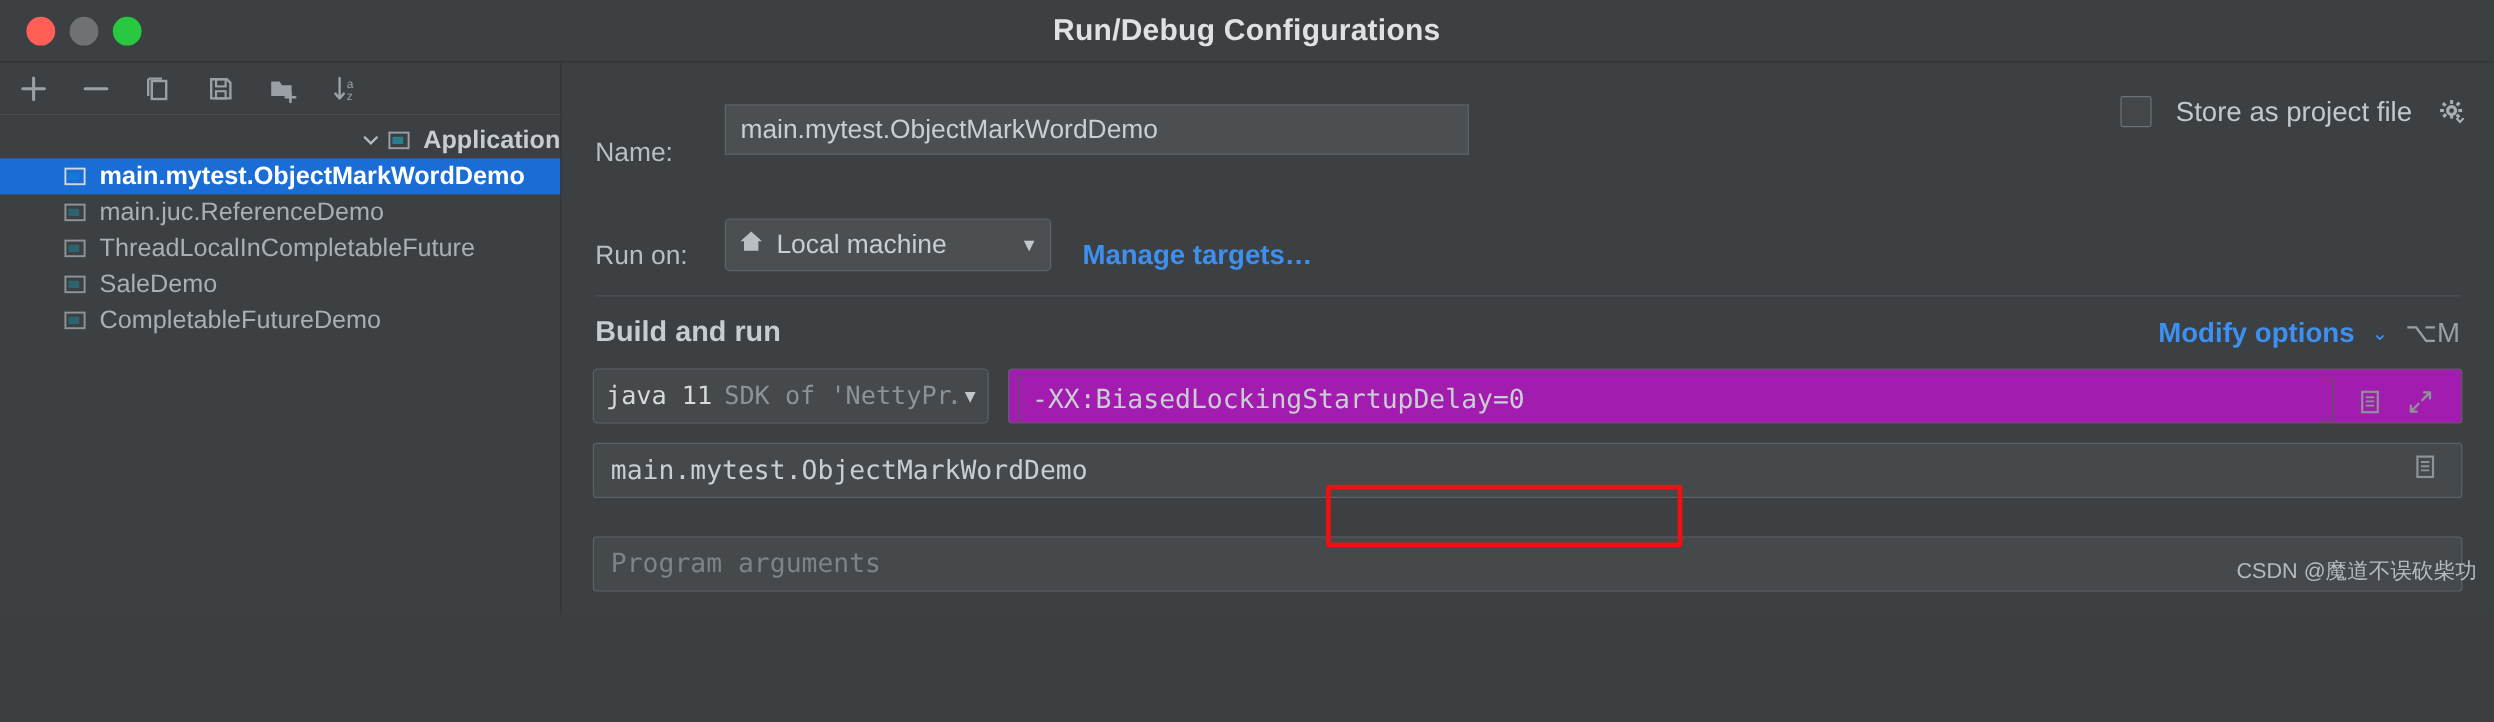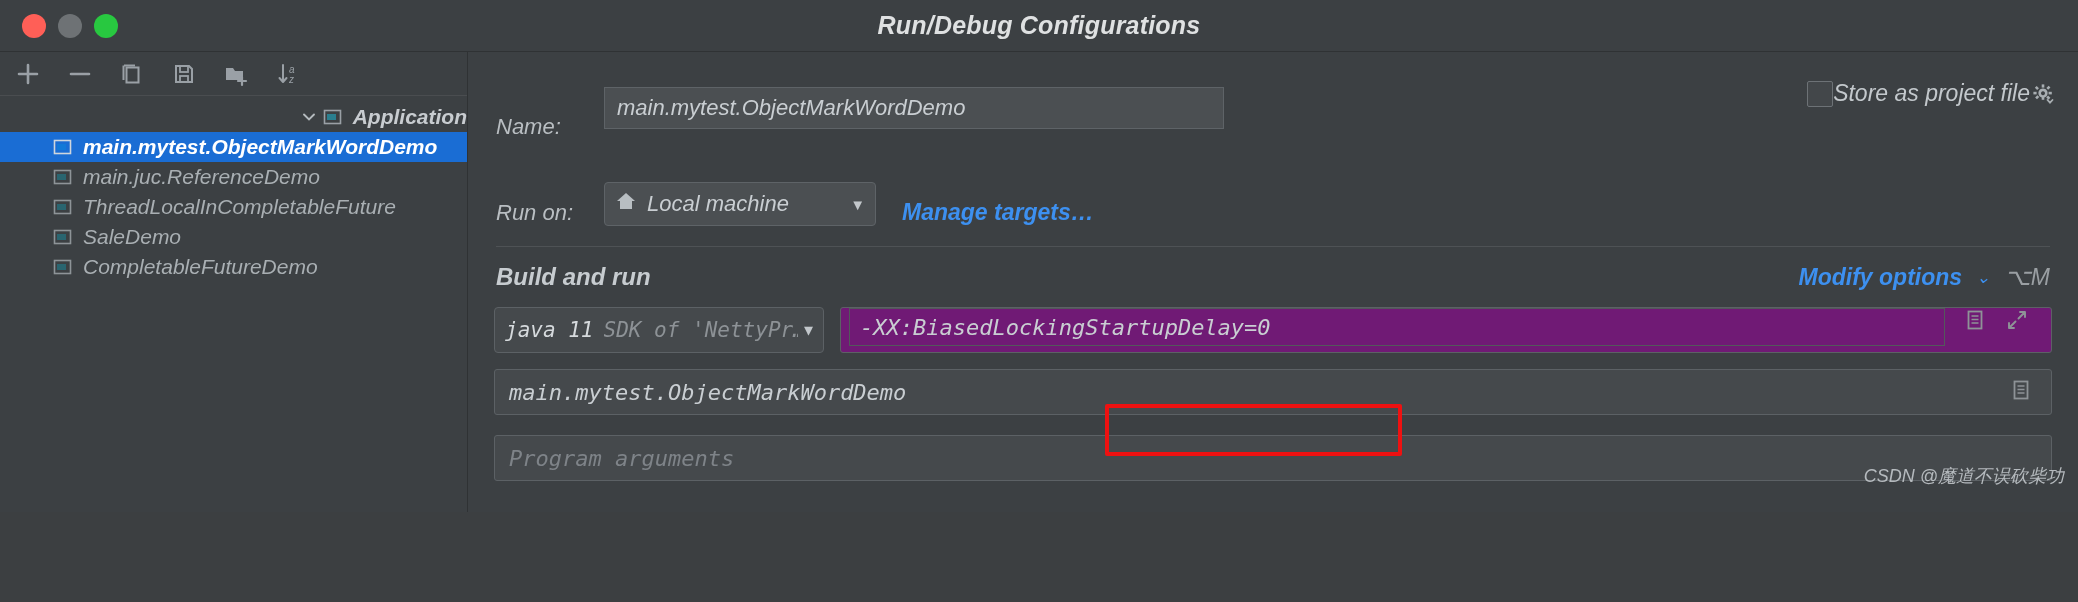--- a/index.html
+++ b/index.html
@@ -11,21 +11,20 @@
     background: #3c3f41;
     font-family: "Liberation Sans", sans-serif;
   }
 
   #app {
     position: relative;
     width: 2078px;
     height: 512px;
     background: #3c4043;
     overflow: hidden;
-    font-style: italic;
   }
 
   
   .titlebar {
     position: relative;
     height: 52px;
     background: #3c4043;
     border-bottom: 1px solid #2f3234;
     display: flex;
     align-items: center;
@@ -160,22 +159,22 @@
 
   .name-field { width: 620px; }
 
   .row-name { margin-top: 6px; }
 
   .checkbox-wrap {
     position: absolute;
     right: 22px;
     top: 28px;
     display: flex;
-    align-items: flex-end;
-    gap: 0;
+    align-items: flex-start;
+    gap: 20px;
   }
   .checkbox {
     width: 26px; height: 26px;
     border: 1px solid #6d7276;
     background: #43474a;
     border-radius: 2px;
   }
   .checkbox-label {
     font-size: 23px;
     color: #c3c8cc;
@@ -270,26 +269,26 @@
     white-space: nowrap;
     overflow: hidden;
   }
   .jdk-main { color: #d6dadd; }
   .jdk-sub  { color: #8d9296; margin-left: 10px; overflow: hidden; }
   .jdk-combo .caret { margin-left: auto; color: #c2c7cb; font-size: 15px; padding-left: 6px; }
 
   .vm-outer {
     flex: 1;
     height: 46px;
-    background: #701a75;
+    background: #a21caf;
     border: 1px solid #5c6165;
     border-radius: 3px;
     margin-left: 16px;
     display: flex;
-    align-items: flex-start;
+    align-items: flex-end;
     padding: 0 8px;
   }
   .vm-inner {
     flex: 1;
     height: 38px;
     display: flex;
     align-items: center;
     padding: 0 10px;
     font-family: "DejaVu Sans Mono", monospace;
     font-size: 22px;
@@ -317,21 +316,21 @@
     align-items: center;
     padding: 0 14px;
     font-family: "DejaVu Sans Mono", monospace;
     font-size: 22px;
     color: #c9ced2;
   }
   .mainclass .field-icons { margin-left: auto; padding-right: 4px; }
 
   .progargs-row {
     padding: 0 26px;
-    margin-top: 20px;
+    margin-top: 32px;
   }
   .progargs {
     height: 46px;
     background: #45494c;
     border: 1px solid #5c6165;
     border-radius: 3px;
     display: flex;
     align-items: center;
     padding: 0 14px;
     font-family: "DejaVu Sans Mono", monospace;

